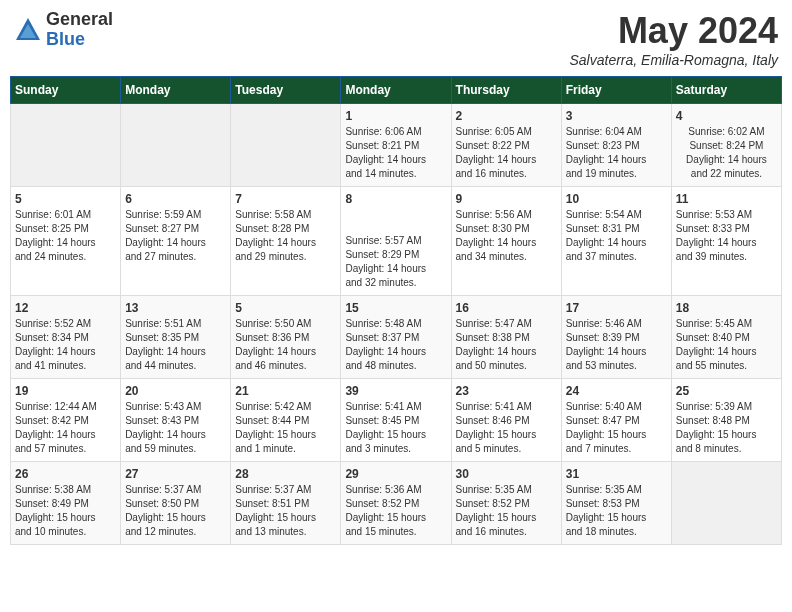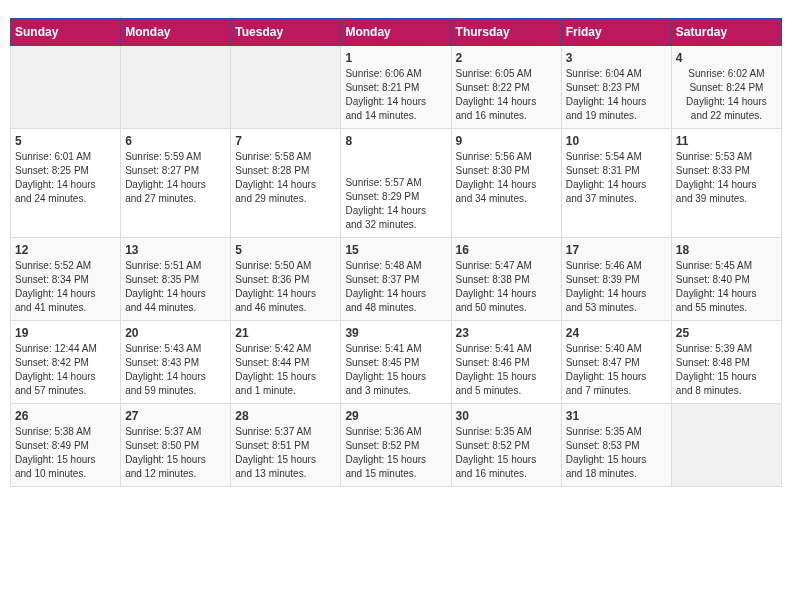--- a/index.html
+++ b/index.html
@@ -53,21 +53,21 @@
       font-size: 14px;
       color: #333;
       font-style: italic;
     }
     table {
       width: 100%;
       border-collapse: collapse;
       table-layout: fixed;
     }
     thead tr {
-      background-color: #be185d;
+      background-color: #14532d;
     }
     thead th {
       color: #fff;
       font-size: 12px;
       font-weight: bold;
       padding: 6px 4px;
       text-align: left;
       border: 1px solid #1a5a9a;
     }
     tbody tr {
@@ -97,20 +97,34 @@
       line-height: 1.4;
     }
     .empty-cell {
       background: #f0f0f0 !important;
     }
   </style>
 </head>
 <body>
 
 <div class="header">
+  <div class="logo">
+    <svg class="logo-icon" viewBox="0 0 28 28">
+      <polygon points="14,2 26,24 2,24" fill="#2a6db5"></polygon>
+      <polygon points="14,8 22,22 6,22" fill="#5a9fd4"></polygon>
+    </svg>
+    <div class="logo-text">
+      <span class="logo-general">General</span>
+      <span class="logo-blue">Blue</span>
+    </div>
+  </div>
+  <div class="title-block">
+    <div class="month-title">May 2024</div>
+    <div class="subtitle">Salvaterra, Emilia-Romagna, Italy</div>
+  </div>
 </div>
 
 <table>
   <thead>
     <tr>
     <th>Sunday</th>
         <th>Monday</th>
         <th>Tuesday</th>
         <th>Monday</th>
         <th>Thursday</th>

